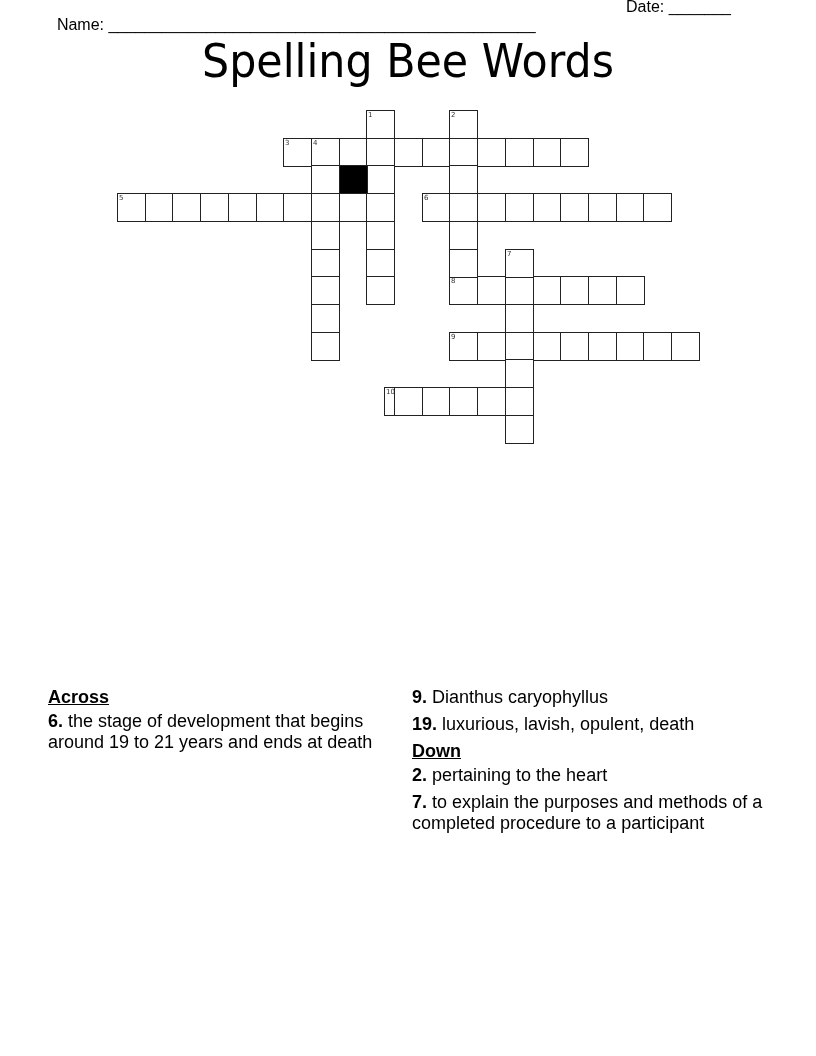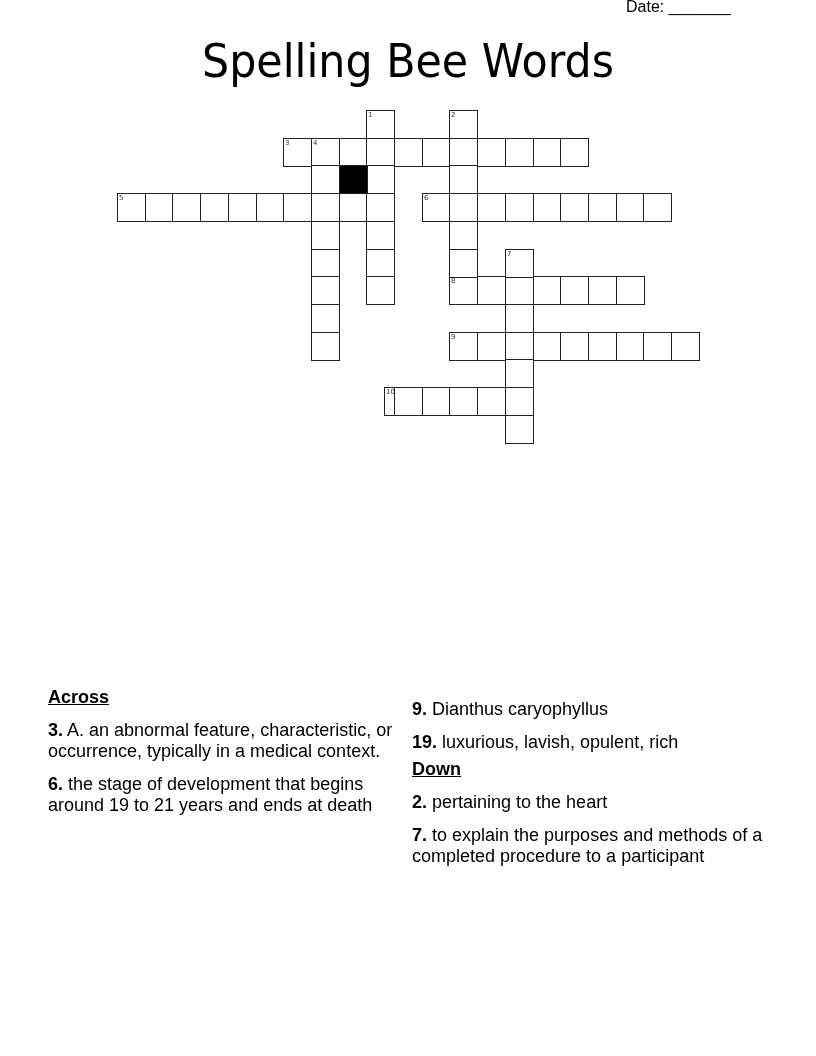--- a/index.html
+++ b/index.html
@@ -25,27 +25,28 @@
     position: absolute; top: 0px; left: 1px;
     font-family: "DejaVu Sans", sans-serif; font-size: 7px; line-height: 8px; color: #333;
   }
   .clues {
     position: absolute; top: 687px; font-family: Liberation Sans, sans-serif;
     font-size: 18px; line-height: 21px;
   }
   .clues.left { left: 48px; width: 356px; }
   .clues.right { left: 412px; width: 360px; }
   .clue-head { font-weight: bold; text-decoration: underline; margin-bottom: 3px; }
-  .clue { margin-bottom: 6px; margin-top: 12px; }
+  .clue { margin-bottom: 6px; }
   .clue .n { font-weight: bold; }
 </style>
 </head>
 <body>
 
 <div class="header-line">
+  <span>Name: ________________________________________________</span>
   <span class="date">Date: _______</span>
 </div>
 
 <div class="title">Spelling Bee Words</div>
 
 <div class="grid" id="grid">
     <div class="cell" style="left: 283px; top: 138px;">
       <span class="num">3</span>
     </div>
     <div class="cell" style="left: 311px; top: 138px;">
@@ -134,23 +135,22 @@
       <span class="num">7</span>
     </div>
     <div class="cell" style="left: 505px; top: 304px;"></div>
     <div class="cell" style="left: 505px; top: 359px;"></div>
     <div class="cell" style="left: 505px; top: 415px;"></div>
     <div class="cell black" style="left: 339px; top: 165px;"></div>
   </div>
 
 <div class="clues left">
   <div class="clue-head">Across</div>
-  <div class="clue"><span class="n">3.</span><span> A. an abnormal feature, characteristic, or occurrence, typically in a medical context.</span></div>
   <div class="clue"><span class="n">6.</span><span> the stage of development that begins around 19 to 21 years and ends at death</span></div>
 </div>
 
 <div class="clues right">
   <div class="clue"><span class="n">9.</span><span> Dianthus caryophyllus</span></div>
-  <div class="clue"><span class="n">19.</span><span> luxurious, lavish, opulent, rich</span></div>
+  <div class="clue"><span class="n">19.</span><span> luxurious, lavish, opulent, death</span></div>
   <div class="clue-head">Down</div>
   <div class="clue"><span class="n">2.</span><span> pertaining to the heart</span></div>
   <div class="clue"><span class="n">7.</span><span> to explain the purposes and methods of a completed procedure to a participant</span></div>
 </div>
 
 </body></html>

